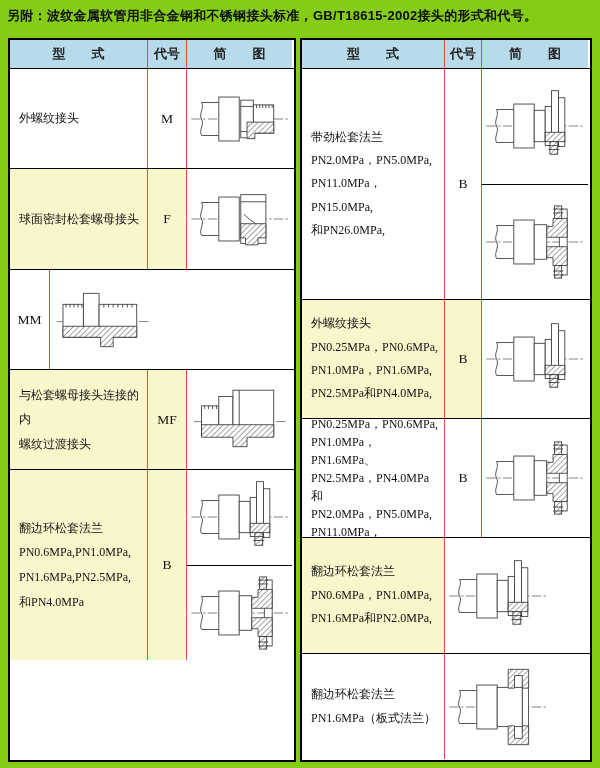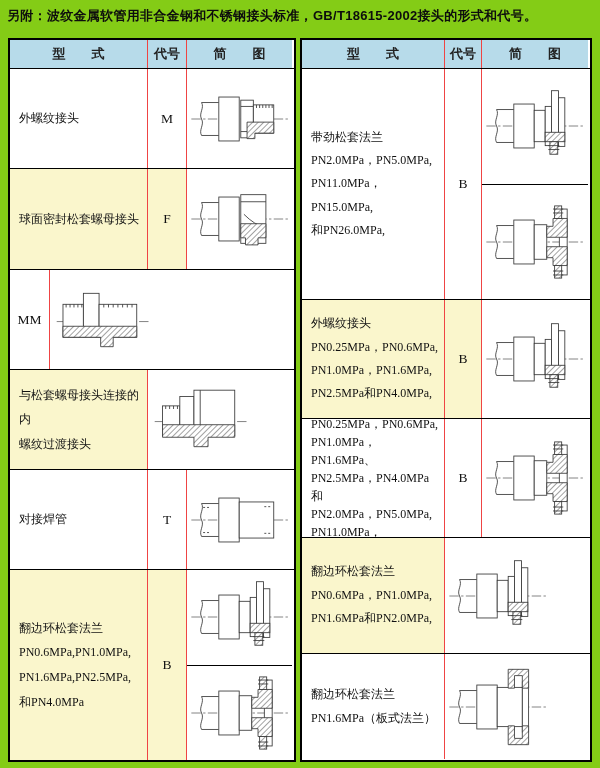--- a/index.html
+++ b/index.html
@@ -207,42 +207,32 @@
             <svg viewBox="0 0 130 100">
               <use href="#sym-mm"></use>
             </svg>
           </div>
       </div>
     </div>
 
     <div class="tr" style="height:99px">
       <div class="td c-type body hl"><span>与松套螺母接头连接的内
 螺纹过渡接头</span></div>
+      <div class="td c-code body hl">
+          <span>MF</span>
+        </div>
       <div class="td c-diag body">
         <div class="diag-box">
             <svg viewBox="0 0 130 100">
               <use href="#sym-mf"></use>
             </svg>
           </div>
       </div>
     </div>
 
-    <div class="tr" style="height:99px">
-      <div class="td c-type body"><span>对接焊管</span></div>
-      <div class="td c-code body">
-          <span>T</span>
-        </div>
-      <div class="td c-diag body">
-        <div class="diag-box">
-            <svg viewBox="0 0 130 100">
-              <use href="#sym-t"></use>
-            </svg>
-          </div>
-      </div>
-    </div>
 
     <div class="tr" style="height:190px">
       <div class="td c-type body hl"><span>翻边环松套法兰
 PN0.6MPa,PN1.0MPa,
 PN1.6MPa,PN2.5MPa,
 和PN4.0MPa</span></div>
       <div class="td c-code body hl">
           <span>B</span>
         </div>
       <div class="td c-diag body">

